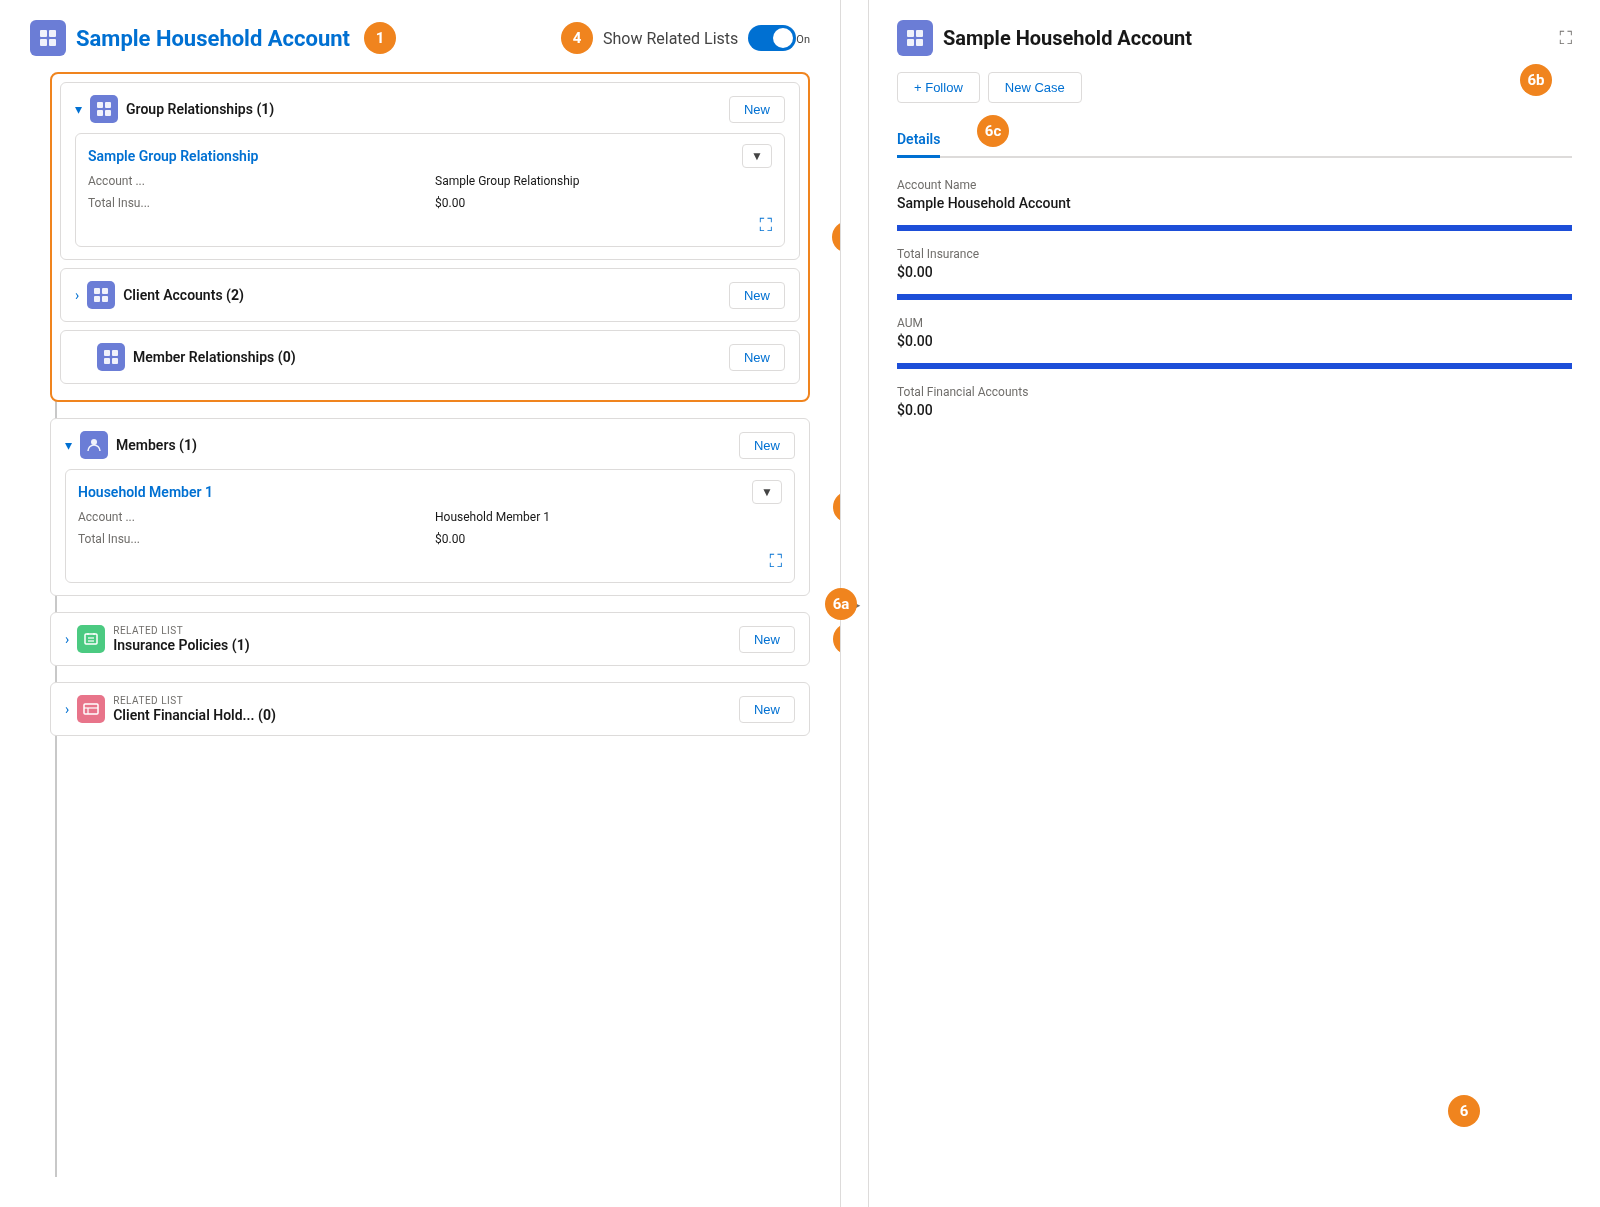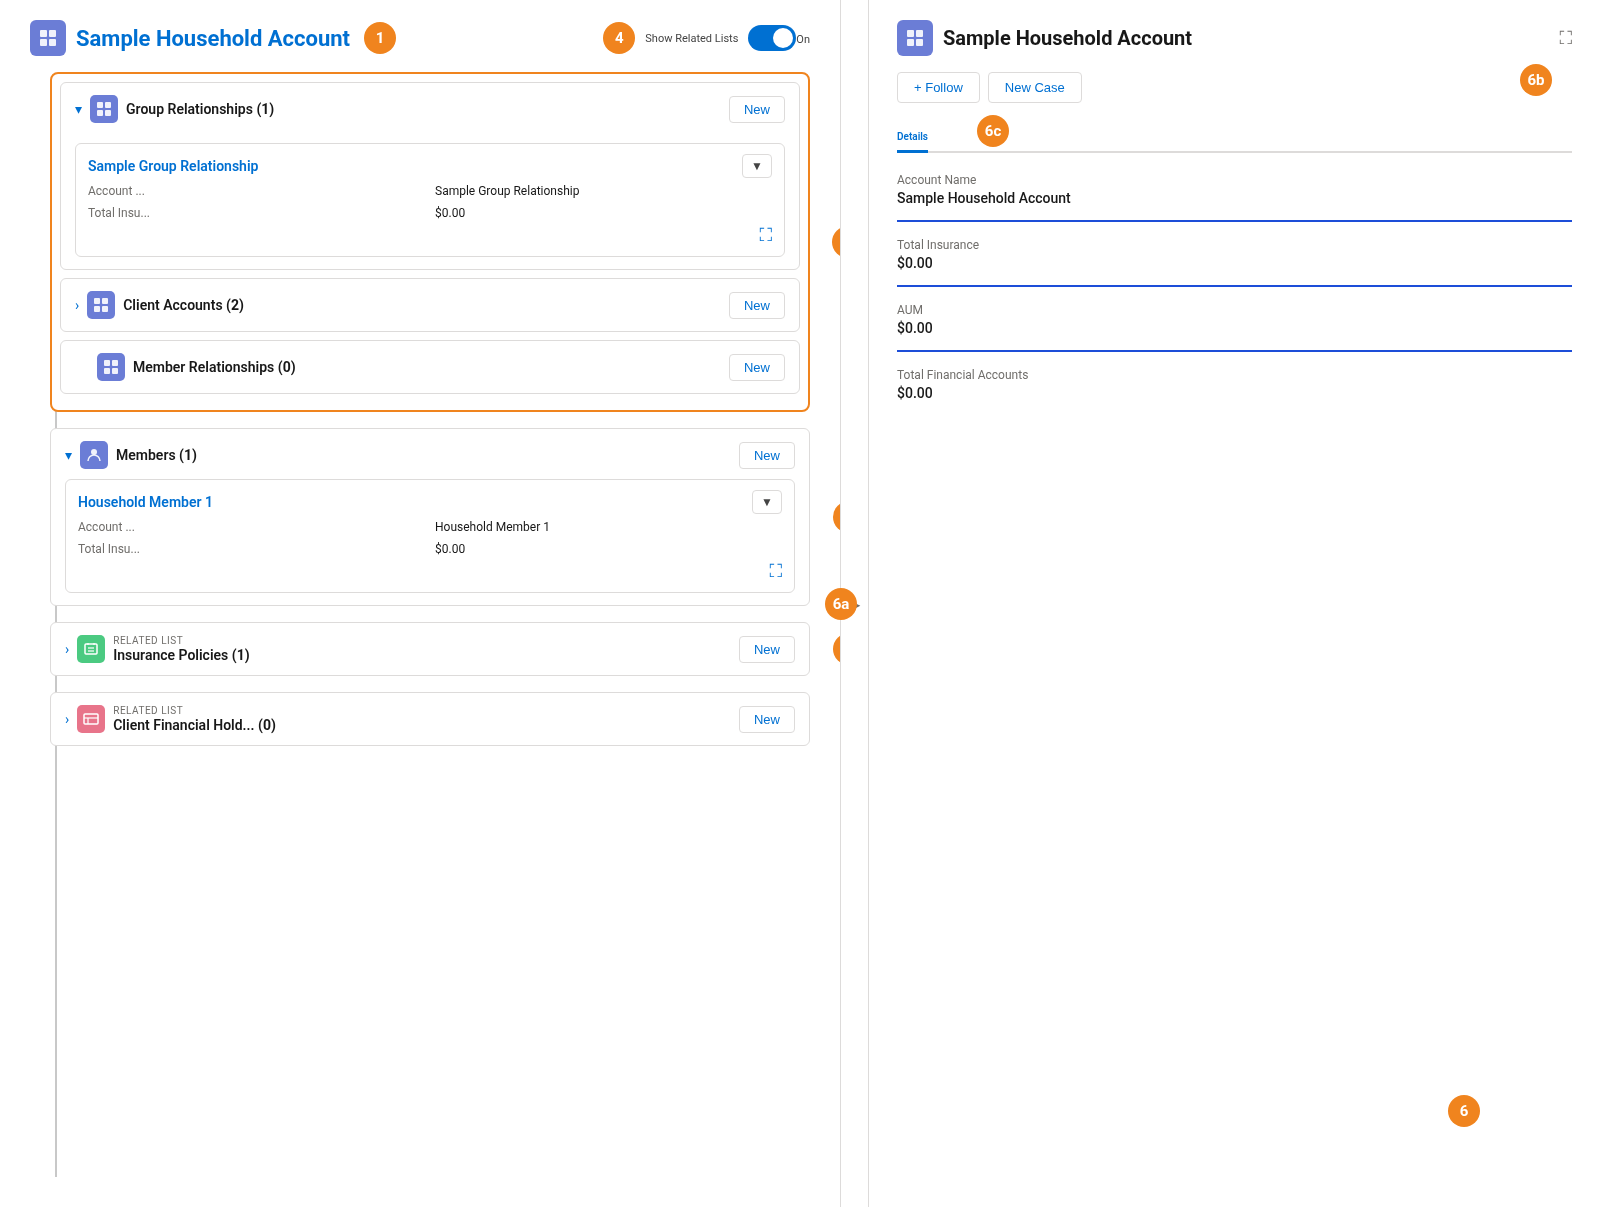--- a/index.html
+++ b/index.html
@@ -45,21 +45,21 @@
       display: flex; align-items: center; justify-content: center;
       flex-shrink: 0;
     }
     .show-related-area {
       display: flex;
       align-items: center;
       gap: 10px;
       margin-left: auto;
     }
     .show-related-label {
-      font-size: 11px;
+      font-size: 16px;
       color: #444;
     }
     .toggle-container {
       display: flex;
       flex-direction: row;
       align-items: center;
     }
     .toggle {
       width: 48px; height: 26px;
       background: #0070d2;
@@ -153,21 +153,21 @@
       color: #0070d2;
       cursor: pointer;
       font-weight: 500;
     }
 
     
     .sub-card {
       border: 1px solid #dddbda;
       border-radius: 6px;
       padding: 10px 12px;
-      margin-top: 20px;
+      margin-top: 10px;
       background: white;
     }
     .sub-card-header {
       display: flex;
       align-items: center;
       justify-content: space-between;
       margin-bottom: 6px;
     }
     .sub-card-title {
       font-size: 14px;
@@ -272,35 +272,35 @@
 
     .tabs {
       display: flex;
       border-bottom: 2px solid #dddbda;
       margin-bottom: 20px;
       position: relative;
     }
     .tab {
       padding: 8px 0;
       margin-right: 24px;
-      font-size: 10px;
+      font-size: 14px;
       font-weight: 600;
       color: #706e6b;
       cursor: pointer;
       border-bottom: 3px solid transparent;
       margin-bottom: -2px;
     }
     .tab.active {
       color: #0070d2;
       border-bottom-color: #0070d2;
     }
 
     .detail-field {
       margin-bottom: 16px;
-      border-bottom: 2px solid #1d4ed8;
+      border-bottom: 6px solid #1d4ed8;
       padding-bottom: 14px;
     }
     .detail-field:last-child { border-bottom: none; }
     .detail-label {
       font-size: 12px;
       color: #706e6b;
       margin-bottom: 3px;
     }
     .detail-value {
       font-size: 14px;

